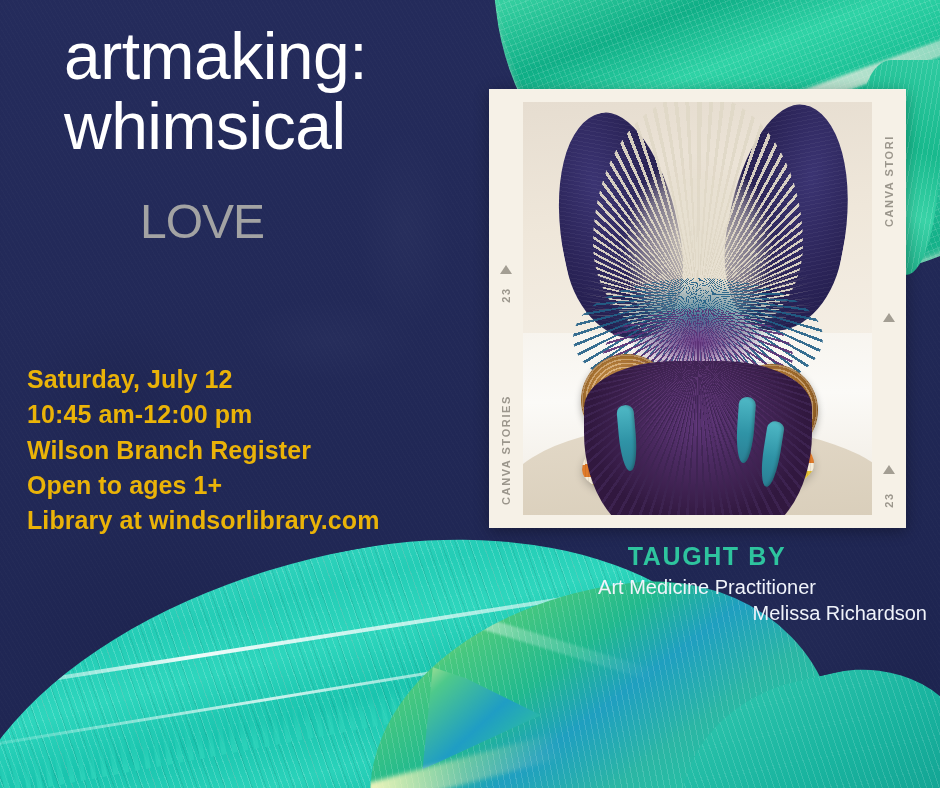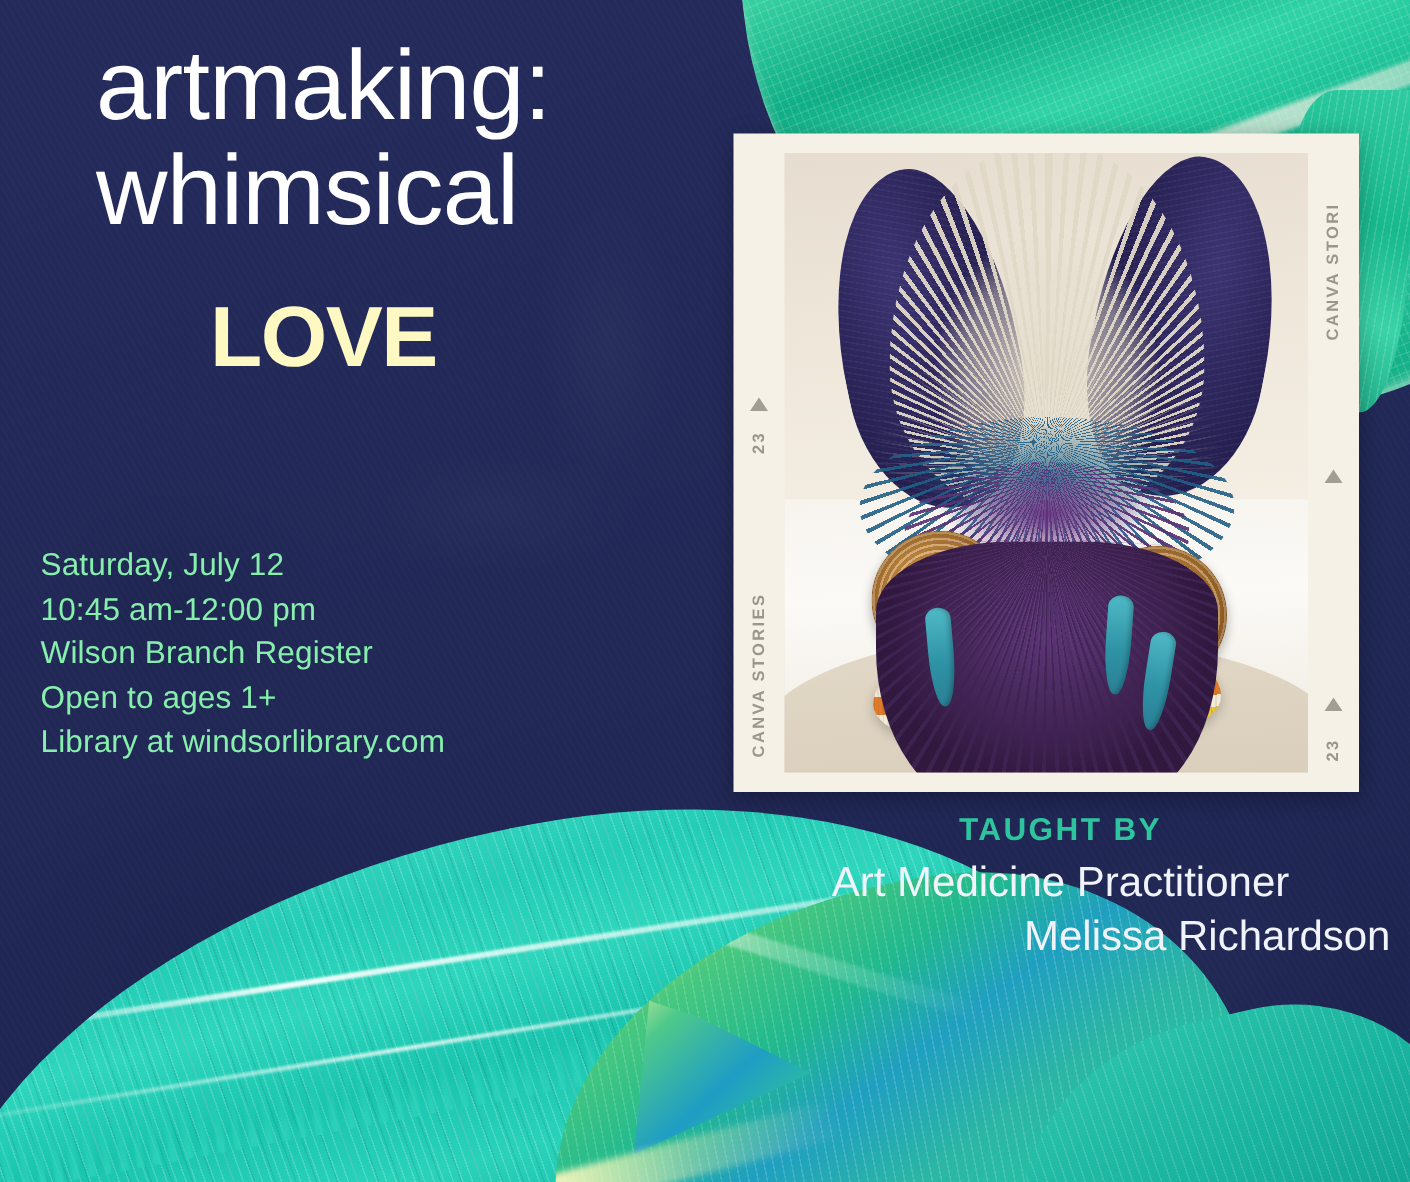--- a/index.html
+++ b/index.html
@@ -344,38 +344,38 @@
   .dangle.d3{right:92px;bottom:28px;transform:rotate(9deg);}
 
   
   .title{
     position:absolute;left:64px;top:22px;width:420px;
     color:#ffffff;font-size:66px;line-height:1.06;
     font-weight:300;letter-spacing:-.5px;
   }
   .headline{
     position:absolute;left:140px;top:198px;
-    color:#fef9c3;font-size:57px;line-height:.98;
-    font-weight:700;letter-spacing:-1px;
+    color:#a3a3a3;font-size:48px;line-height:.98;
+    font-weight:400;letter-spacing:-1px;
   }
   .details{
     position:absolute;left:27px;top:362px;
-    color:#86efac;font-size:21px;line-height:1.41;font-weight:400;
+    color:#eab308;font-size:25px;line-height:1.41;font-weight:700;
     letter-spacing:.1px;
   }
   .details div{white-space:nowrap;}
 
   .taught{
     position:absolute;left:487px;top:542px;width:440px;text-align:center;
   }
   .taught-by{
-    color:#2ec49e;font-size:21px;font-weight:700;letter-spacing:1.6px;
+    color:#2ec49e;font-size:25px;font-weight:700;letter-spacing:1.6px;
   }
   .taught-name{
-    color:#f0f3fa;font-size:28px;font-weight:400;line-height:1.28;margin-top:4px;
+    color:#f0f3fa;font-size:20px;font-weight:400;line-height:1.28;margin-top:4px;
   }
 </style>
 </head>
 <body>
 
 <div class="poster">
 
   <div class="bg-photo"></div>
   <div class="bg-tint"></div>
   <div class="bg-weave"></div>

